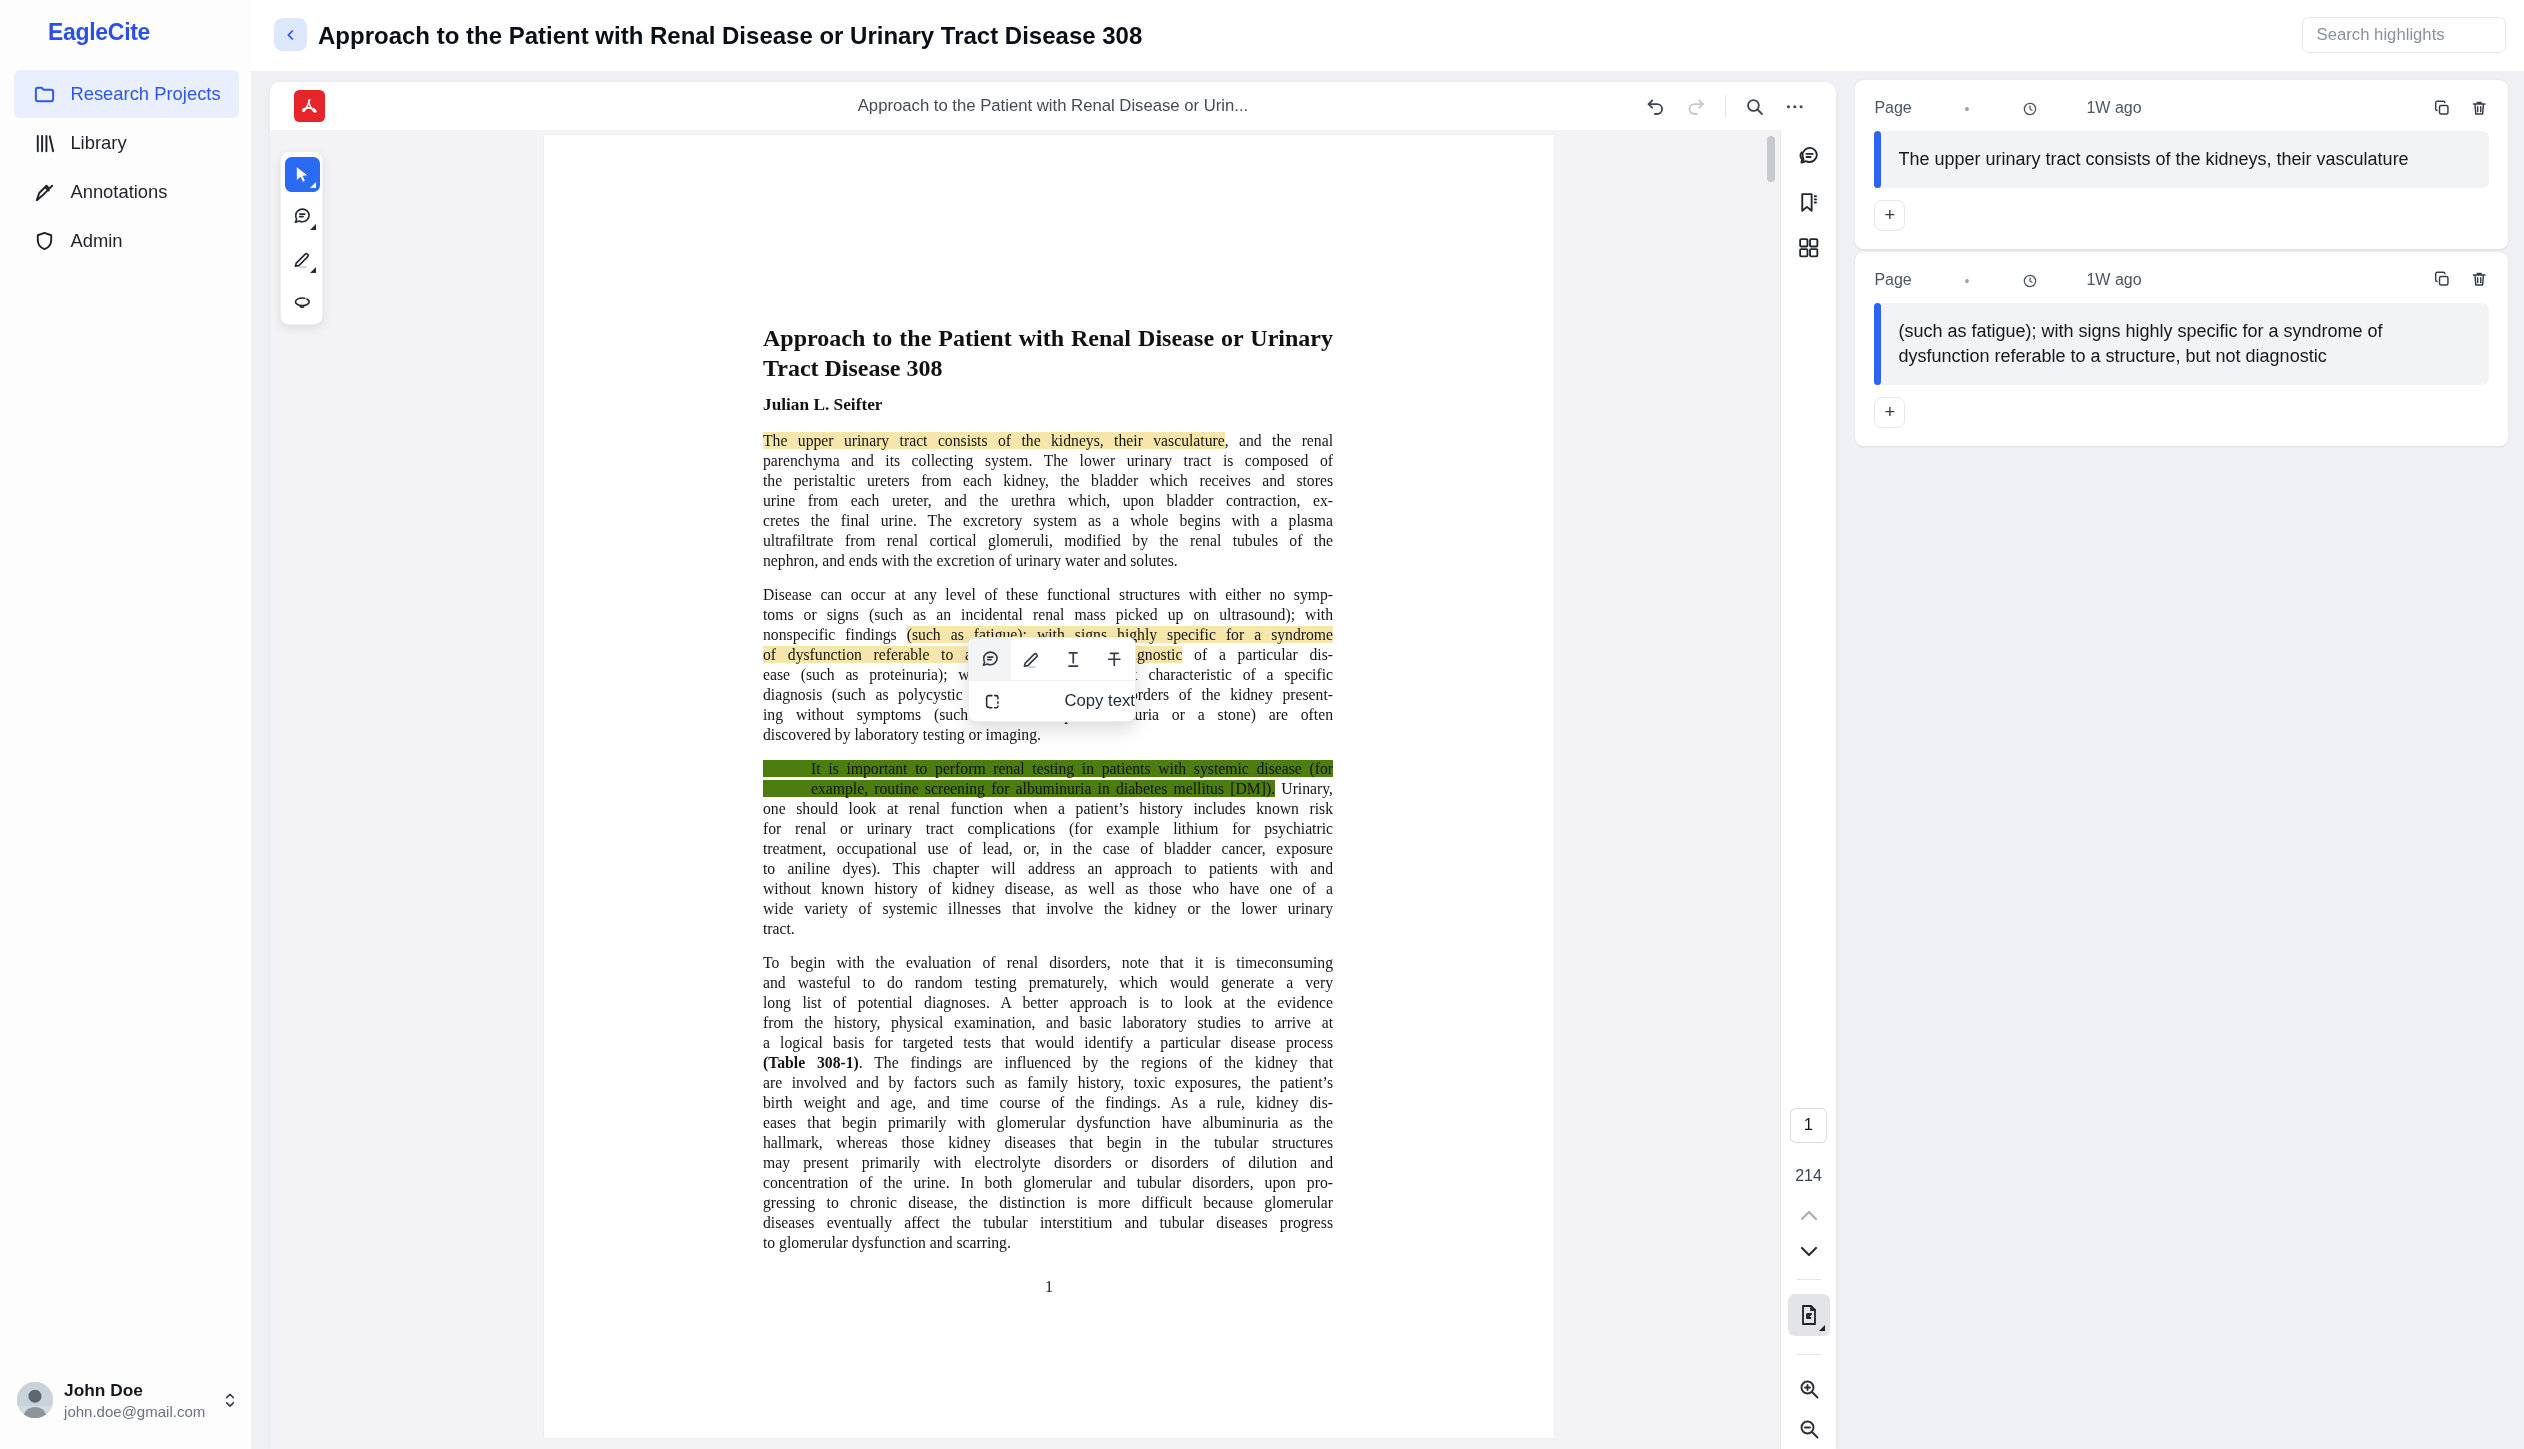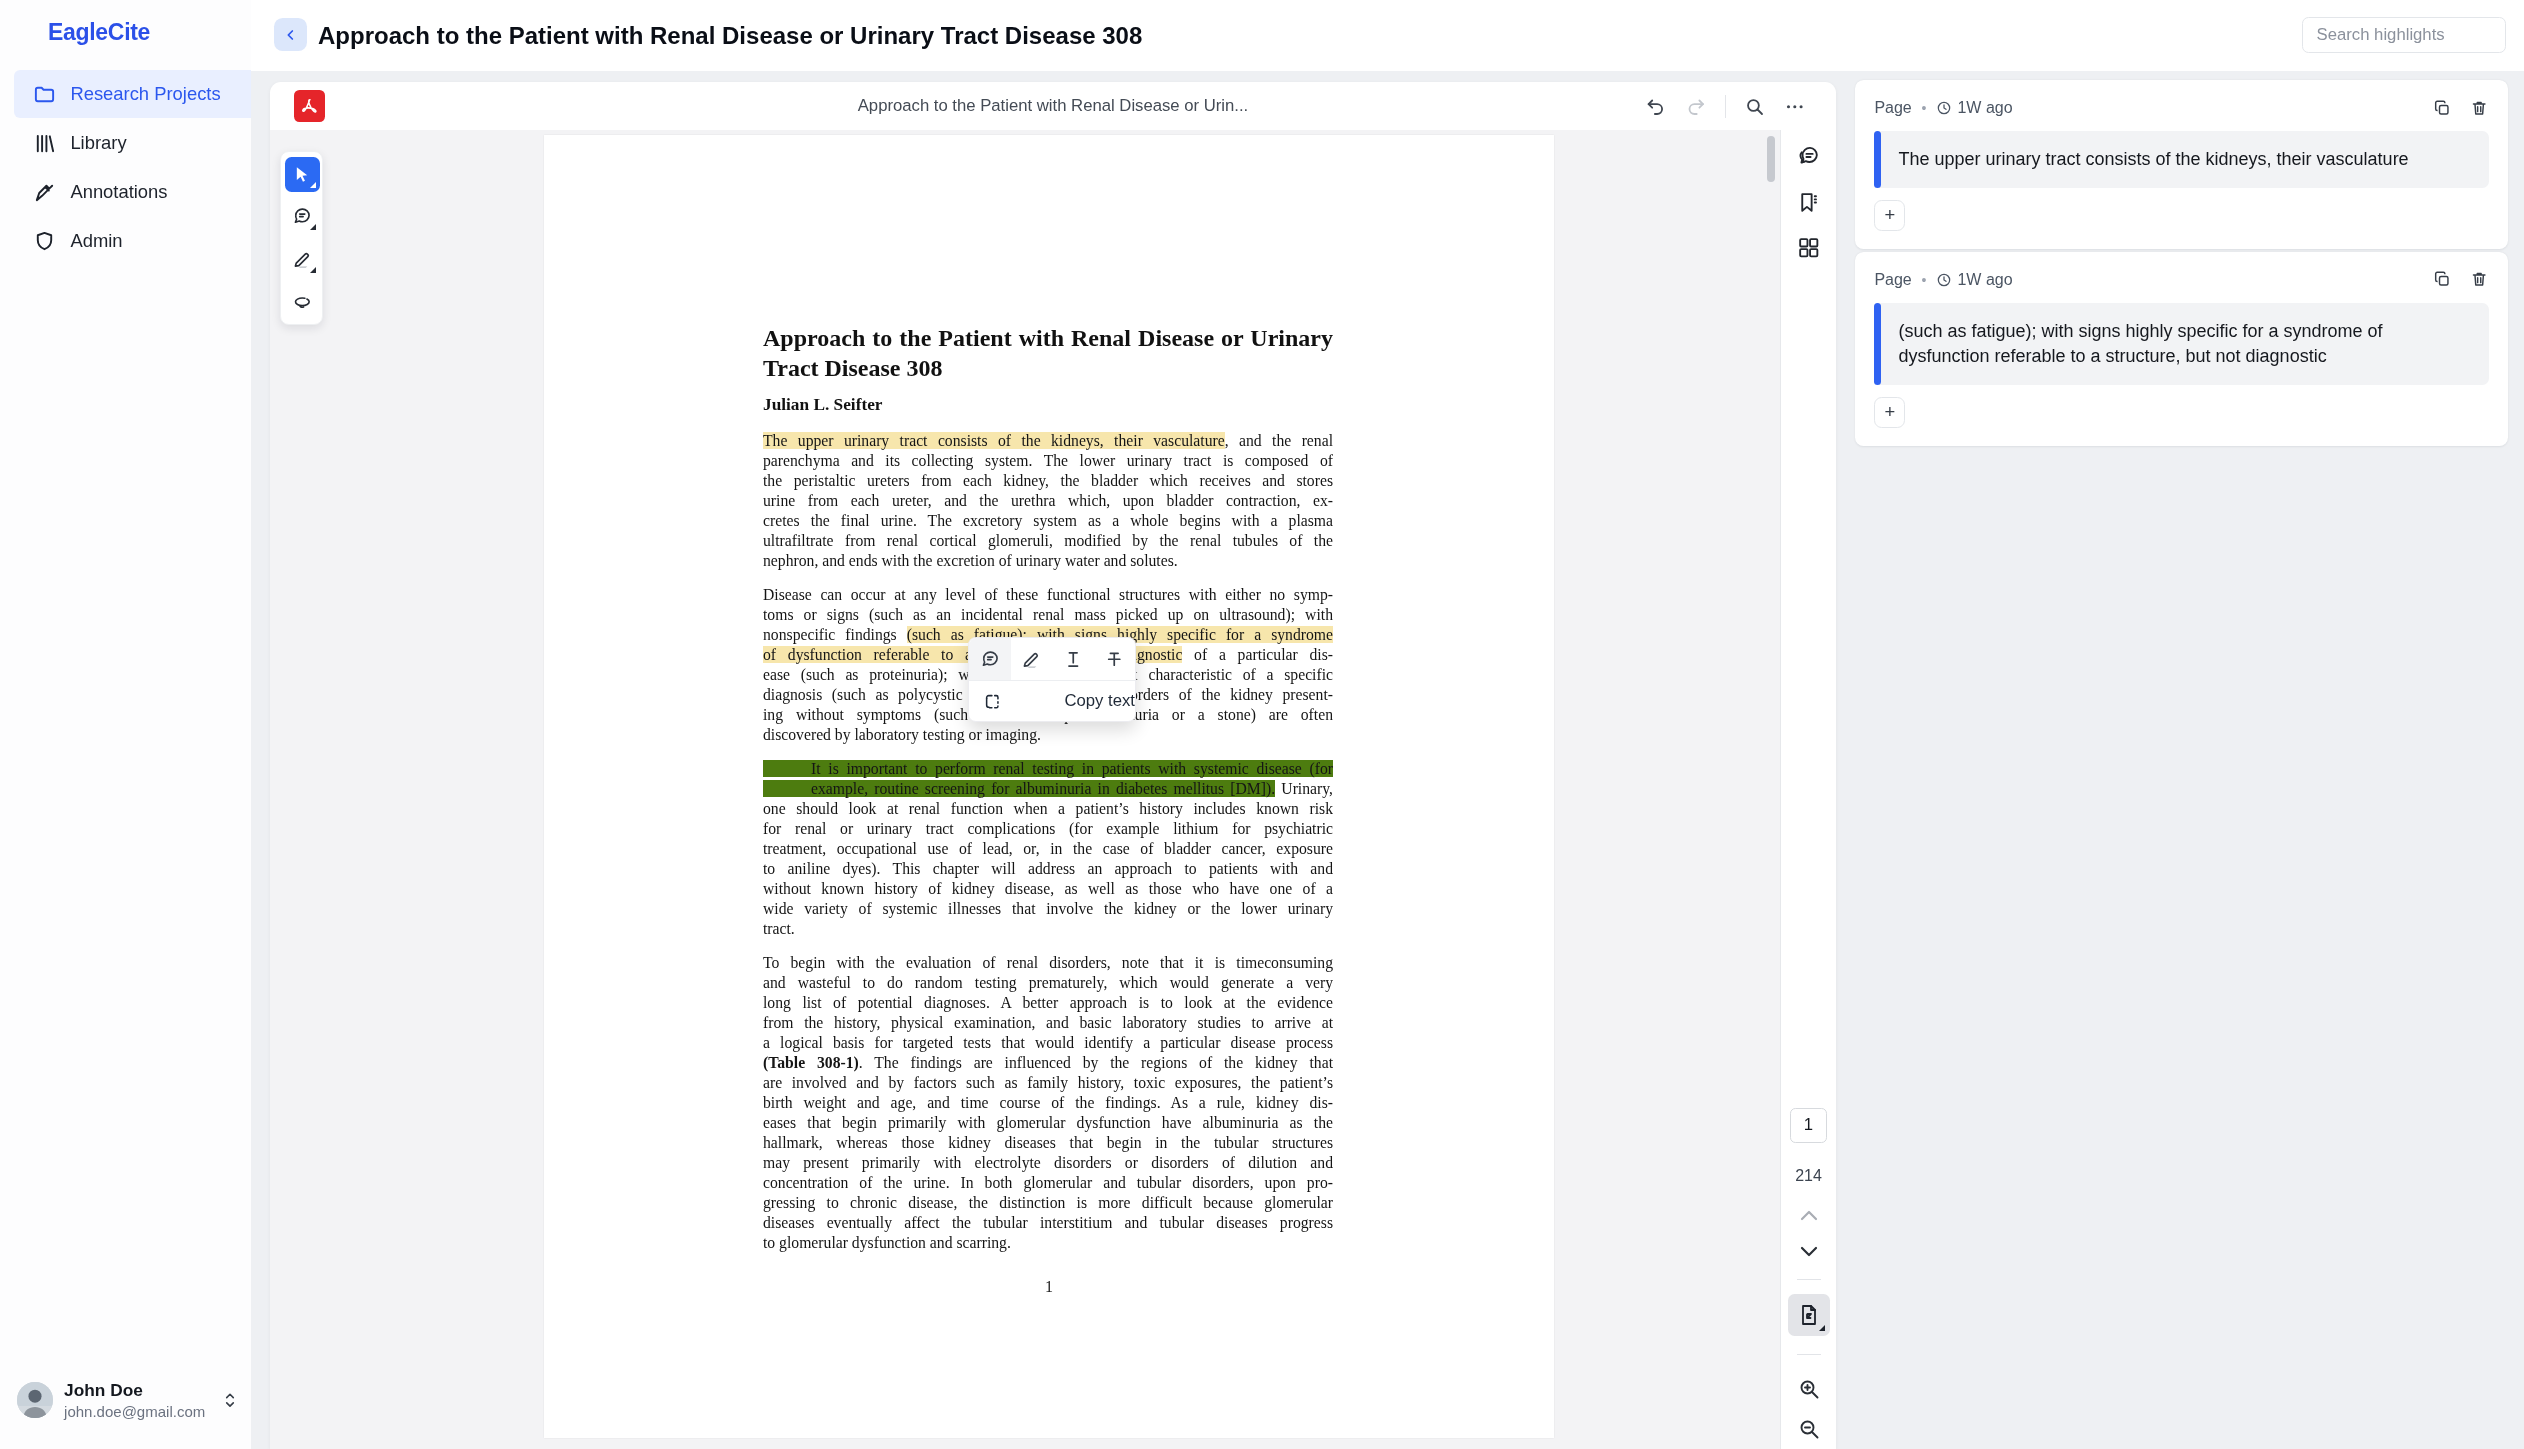--- a/index.html
+++ b/index.html
@@ -1,19 +1,19 @@
 <!DOCTYPE html>
 <html style="font-size:8.6px"><head>
 <meta charset="utf-8">
 <style>
   html,body{margin:0;padding:0;background:#fff;}
   #app{position:relative;width:2525px;height:1449px;background:#ffffff;font-family:"Liberation Sans",sans-serif;overflow:hidden;color:#1a1f2b;}
   svg{display:block;}
   
-  .sidebar{position:absolute;left:0;top:0;width:251px;height:1449px;background:#fdfdfe;border-right:1.1px solid #e9ebee;padding-left:20px;}
+  .sidebar{position:absolute;left:0;top:0;width:251px;height:1449px;background:#fdfdfe;border-right:1.1px solid #e9ebee;}
   .logo{position:absolute;left:48px;top:19.4px;font-size:23px;font-weight:800;letter-spacing:-0.3px;color:#2b50e8;}
   .nav{position:absolute;left:14px;top:70px;right:12px;}
   .nav-item{position:relative;height:48px;border-radius:6px;display:flex;align-items:center;gap:14px;padding-left:19.4px;margin-bottom:1.1px;color:#1d222b;}
   .nav-item.active{background:#e9efff;color:#2b57ee;}
   .nav-item .nlabel{font-size:18.4px;font-weight:500;}
   .nav-item svg{width:23px;height:23px;}
   .user{position:absolute;left:17.3px;bottom:29px;width:221px;display:flex;align-items:center;}
   .avatar{width:36px;height:36px;border-radius:50%;background:#cfd6dd;overflow:hidden;flex:none;}
   .uinfo{margin-left:10.8px;flex:1;}
   .uname{font-size:17.3px;font-weight:600;color:#14181f;}
@@ -70,21 +70,21 @@
   .strip-icons{position:absolute;top:14px;left:0;width:100%;display:flex;flex-direction:column;align-items:center;gap:20.5px;color:#23272e;}
   .strip-bottom{position:absolute;bottom:8.6px;left:0;width:100%;display:flex;flex-direction:column;align-items:center;color:#23272e;}
   .pagebox{width:35px;height:33px;border:1.1px solid #d7dade;border-radius:5.4px;display:flex;align-items:center;justify-content:center;font-size:16.7px;color:#14181f;background:#fff;}
   .totalpages{font-size:16px;color:#3c4450;margin-top:24px;}
   .strip-chev{margin-top:21.6px;}
   .strip-div{width:24px;height:1.1px;background:#e2e4e8;margin-top:18.4px;}
   .fitbtn{position:relative;margin-top:14px;width:42px;height:42px;background:#e3e4e8;border-radius:6.5px;display:flex;align-items:center;justify-content:center;color:#1d222b;}
   .fitbtn .tri{position:absolute;right:4.3px;bottom:4.3px;width:0;height:0;border-left:6px solid transparent;border-bottom:6px solid #1d222b;}
   
   .card{position:absolute;left:1604px;width:653px;background:#fff;border-radius:8.6px;box-shadow:0 0.5px 2.2px rgba(16,24,40,.08);padding:18.4px 19.4px;box-sizing:border-box;}
-  .card-head{display:flex;align-items:center;color:#4b5563;font-size:16px;}
+  .card-head{display:flex;align-items:flex-end;color:#4b5563;font-size:16px;gap:43px;}
   .card-head .dot{margin:0 9.7px;color:#9ca3af;font-size:14px;}
   .card-head .meta-clock{margin-right:5.4px;color:#4b5563;}
   .card-actions{margin-left:auto;display:flex;gap:18.4px;color:#363d47;}
   .quote{position:relative;margin-top:14px;background:#f2f3f5;border-radius:6.5px;padding:16px 18.4px 16px 24px;font-size:18px;line-height:25px;color:#15181e;}
   .qbar{position:absolute;left:0;top:0;bottom:0;width:6.5px;border-radius:5.4px;background:#2f62f2;}
   .addbtn{margin-top:12px;width:31px;height:31px;border:1.1px solid #e3e6ea;border-radius:7.6px;background:#fff;display:flex;align-items:center;justify-content:center;font-size:18.4px;color:#363d47;box-sizing:border-box;}
   .expander{color:#363d47;}
 </style>
 </head>
 <body>

